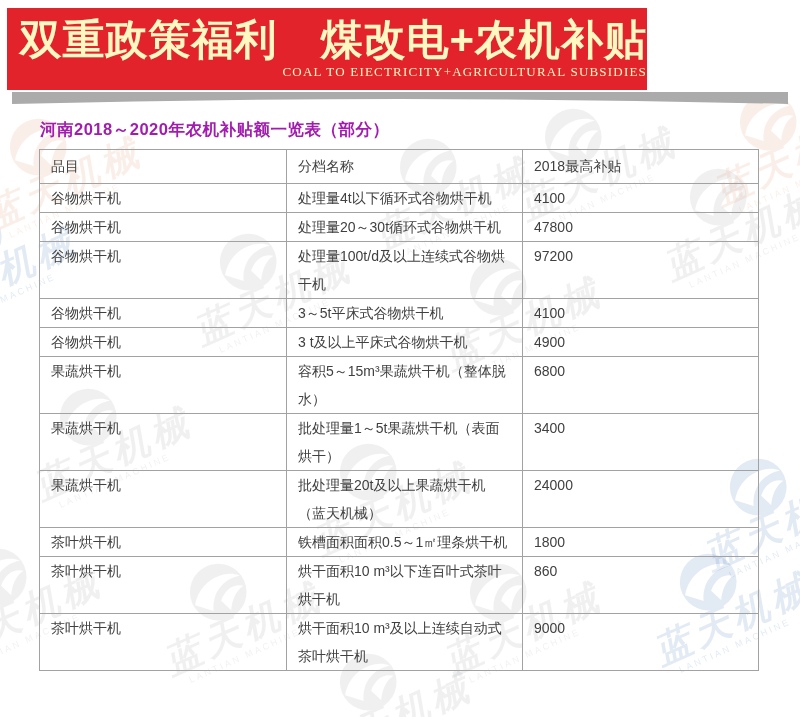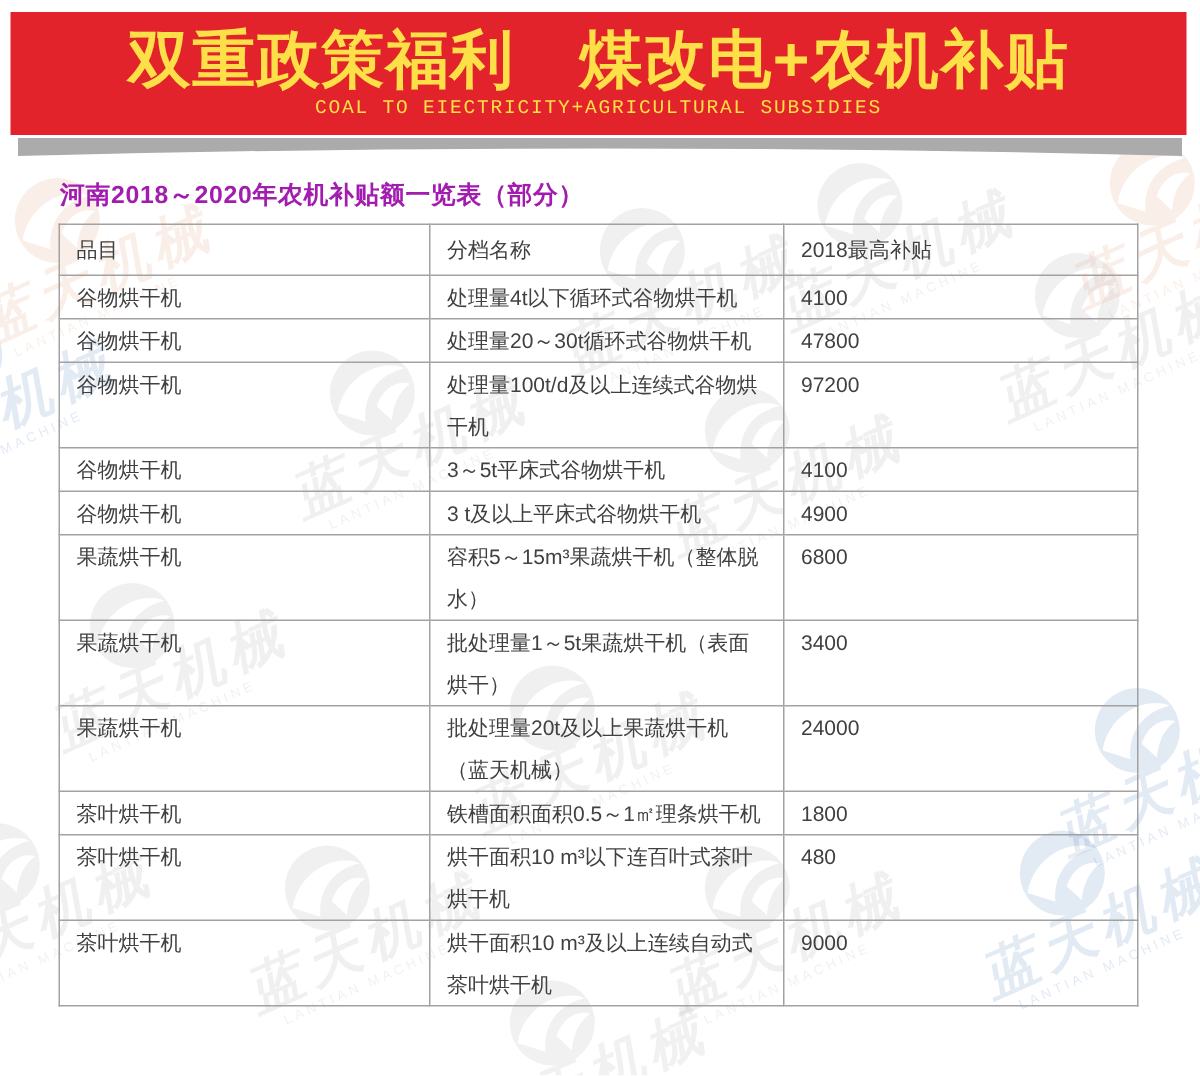--- a/index.html
+++ b/index.html
@@ -15,24 +15,24 @@
   .wm{position:absolute;display:flex;flex-direction:column;align-items:flex-start;
       transform:rotate(-24deg);color:#7e848a;opacity:.10;}
   .wm.gray {color:#74797e;opacity:.10;}
   .wm.blue {color:#5b86c2;opacity:.17;}
   .wm.peach{color:#df9a6e;opacity:.15;}
   .wm-circle{width:64px;height:64px;margin-left:44px;margin-bottom:-8px;}
   .wm-text{font-size:37px;font-weight:bold;font-style:italic;letter-spacing:5px;white-space:nowrap;line-height:1.1;}
   .wm-sub{font-size:9px;letter-spacing:2.6px;margin-left:14px;margin-top:-1px;white-space:nowrap;}
 
   
-  .banner{position:absolute;left:7px;top:8px;width:784px;height:82px;z-index:2;
-          background:#e2232b;text-align:center;color:#fde047;}
+  .banner{position:absolute;left:7px;top:8px;width:640px;height:82px;z-index:2;
+          background:#e2232b;text-align:right;color:#fef9c3;}
   .banner-title{margin-top:9px;font-size:42px;font-weight:bold;letter-spacing:1px;line-height:1.1;white-space:nowrap;}
-  .banner-subtitle{margin-top:1px;font-family:Liberation Mono, monospace;font-size:13px;letter-spacing:1.2px;}
+  .banner-subtitle{margin-top:1px;font-family:Liberation Serif, serif;font-size:13px;letter-spacing:1.2px;}
   .banner-shadow{position:absolute;left:0;top:90px;width:800px;height:22px;z-index:1;display:block;}
 
   
   .table-title{position:absolute;left:40px;top:119px;z-index:1;
                font-size:16.5px;font-weight:bold;color:#a21caf;letter-spacing:.5px;}
   table.subsidy{position:absolute;left:39px;top:149px;z-index:1;width:719px;
                 border-collapse:collapse;table-layout:fixed;background:transparent;border-radius:27px;}
   table.subsidy th, table.subsidy td{
     border:1px solid #a2a2a2;
     font-size:14px;color:#404040;text-align:left;
@@ -260,21 +260,21 @@
           <td>24000</td>
         </tr>
         <tr>
           <td>茶叶烘干机</td>
           <td>铁槽面积面积0.5～1㎡理条烘干机</td>
           <td>1800</td>
         </tr>
         <tr>
           <td>茶叶烘干机</td>
           <td>烘干面积10 m³以下连百叶式茶叶烘干机</td>
-          <td>480</td>
+          <td>860</td>
         </tr>
         <tr>
           <td>茶叶烘干机</td>
           <td>烘干面积10 m³及以上连续自动式茶叶烘干机</td>
           <td>9000</td>
         </tr>
       </tbody>
   </table>
 
 </div>

